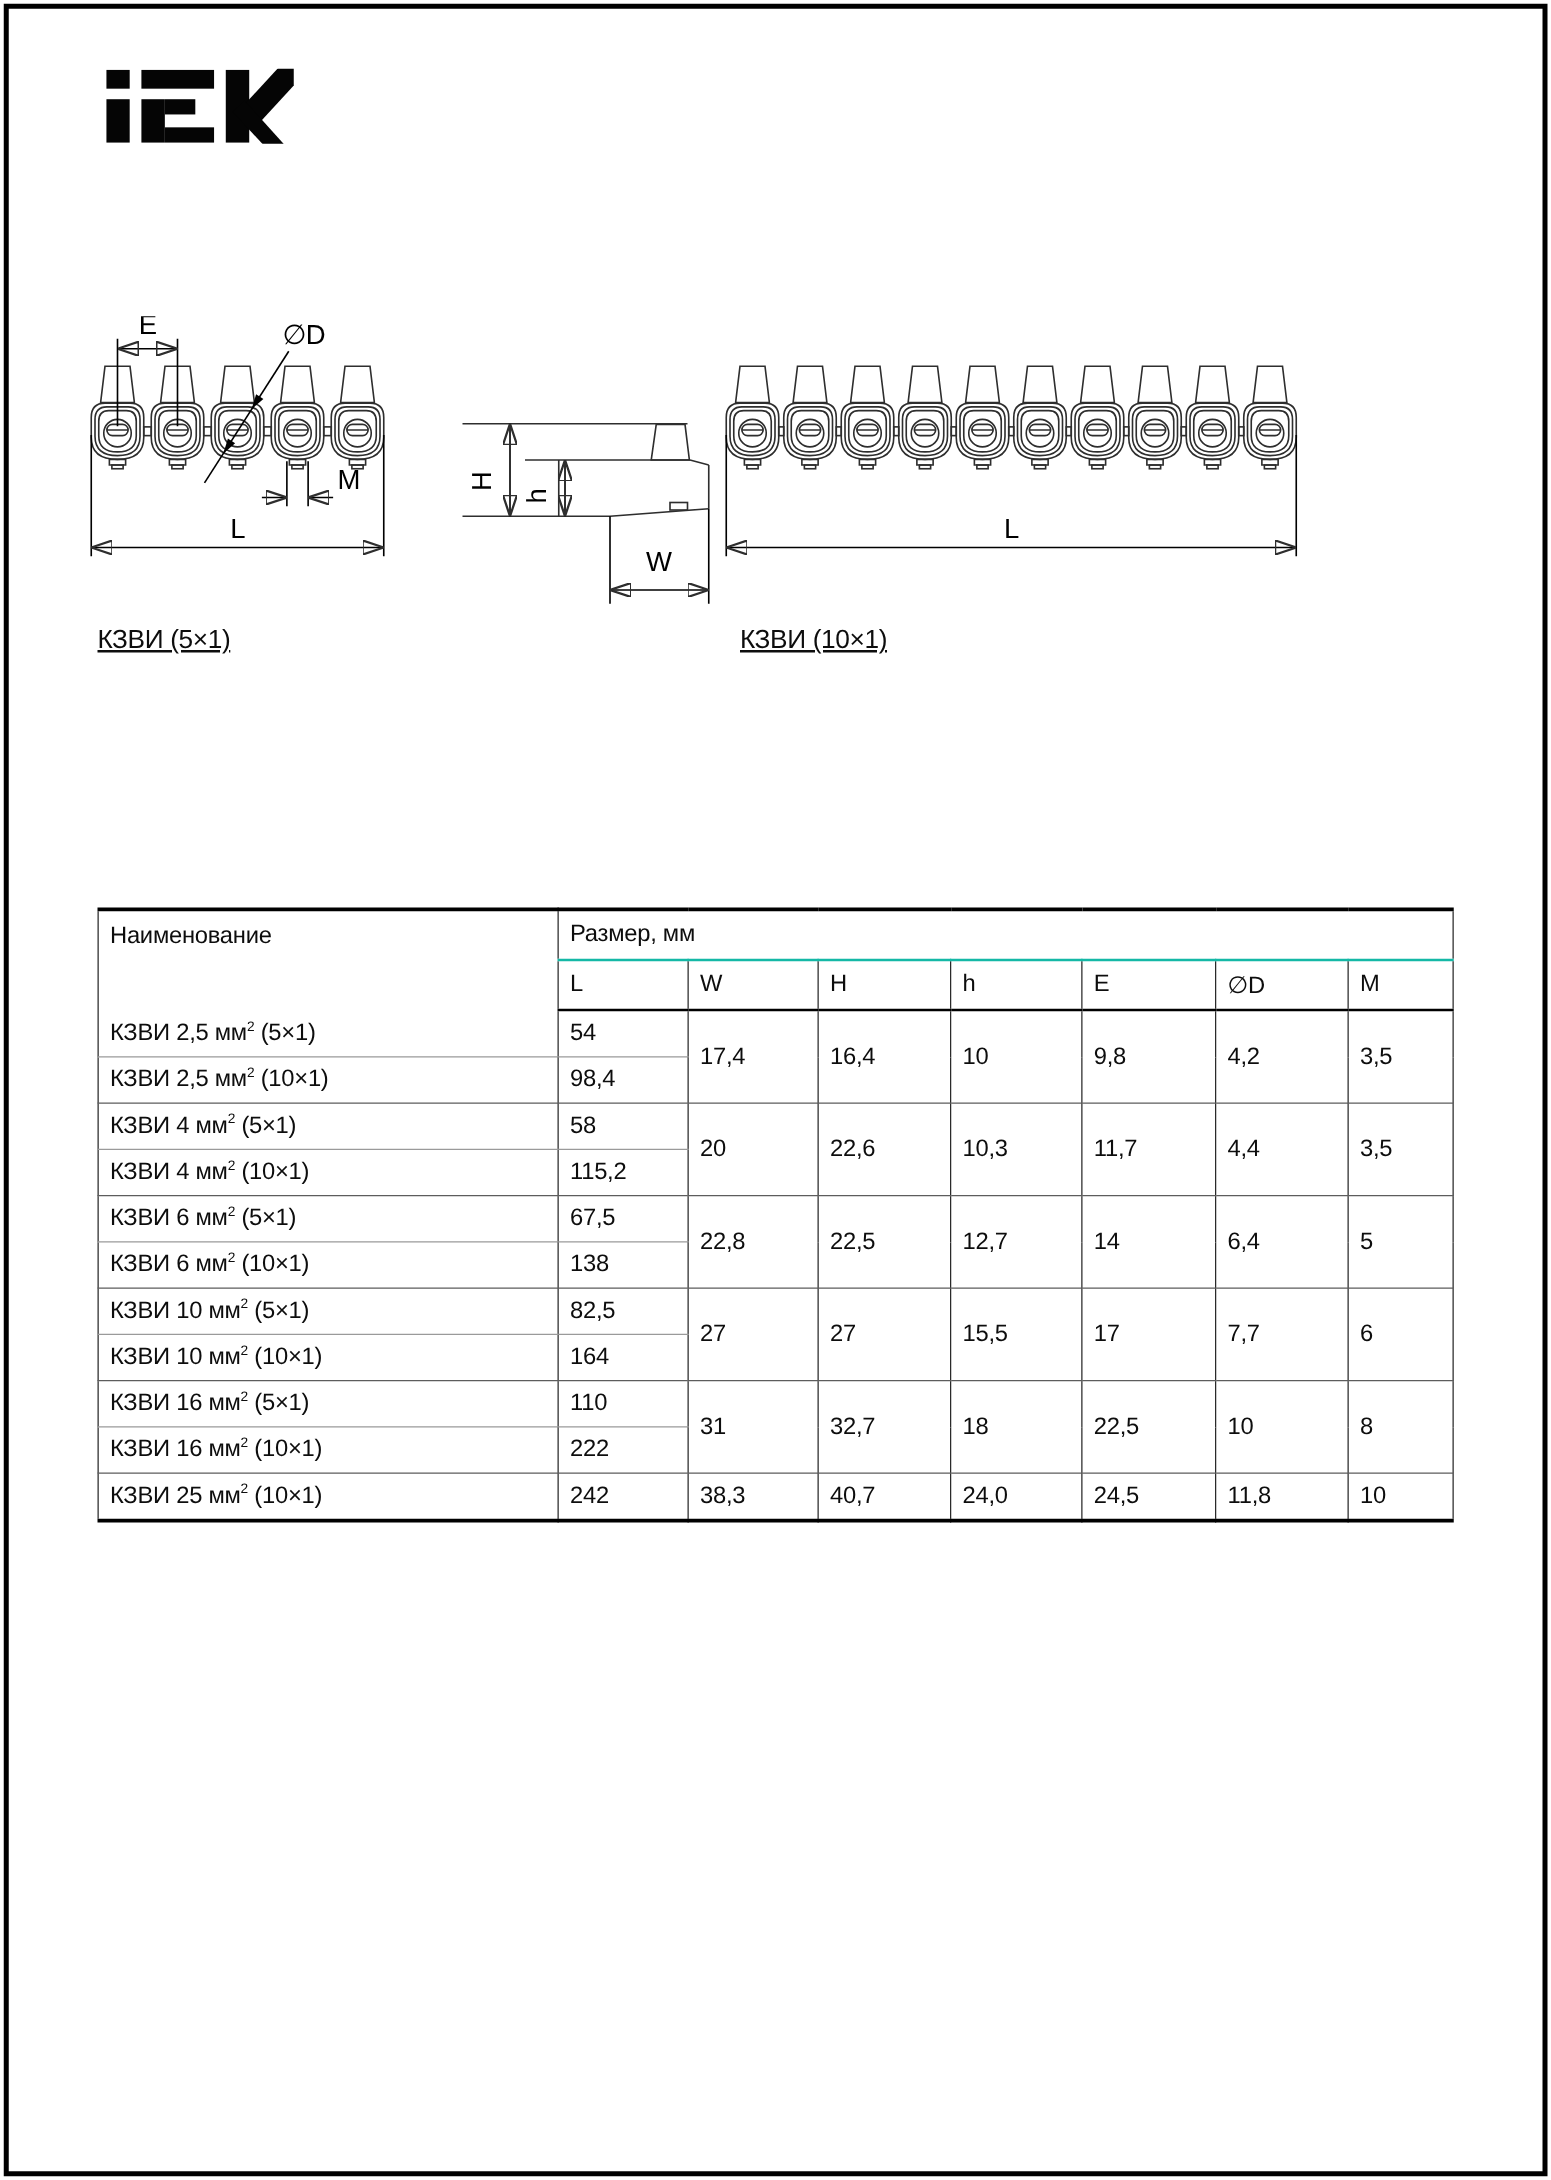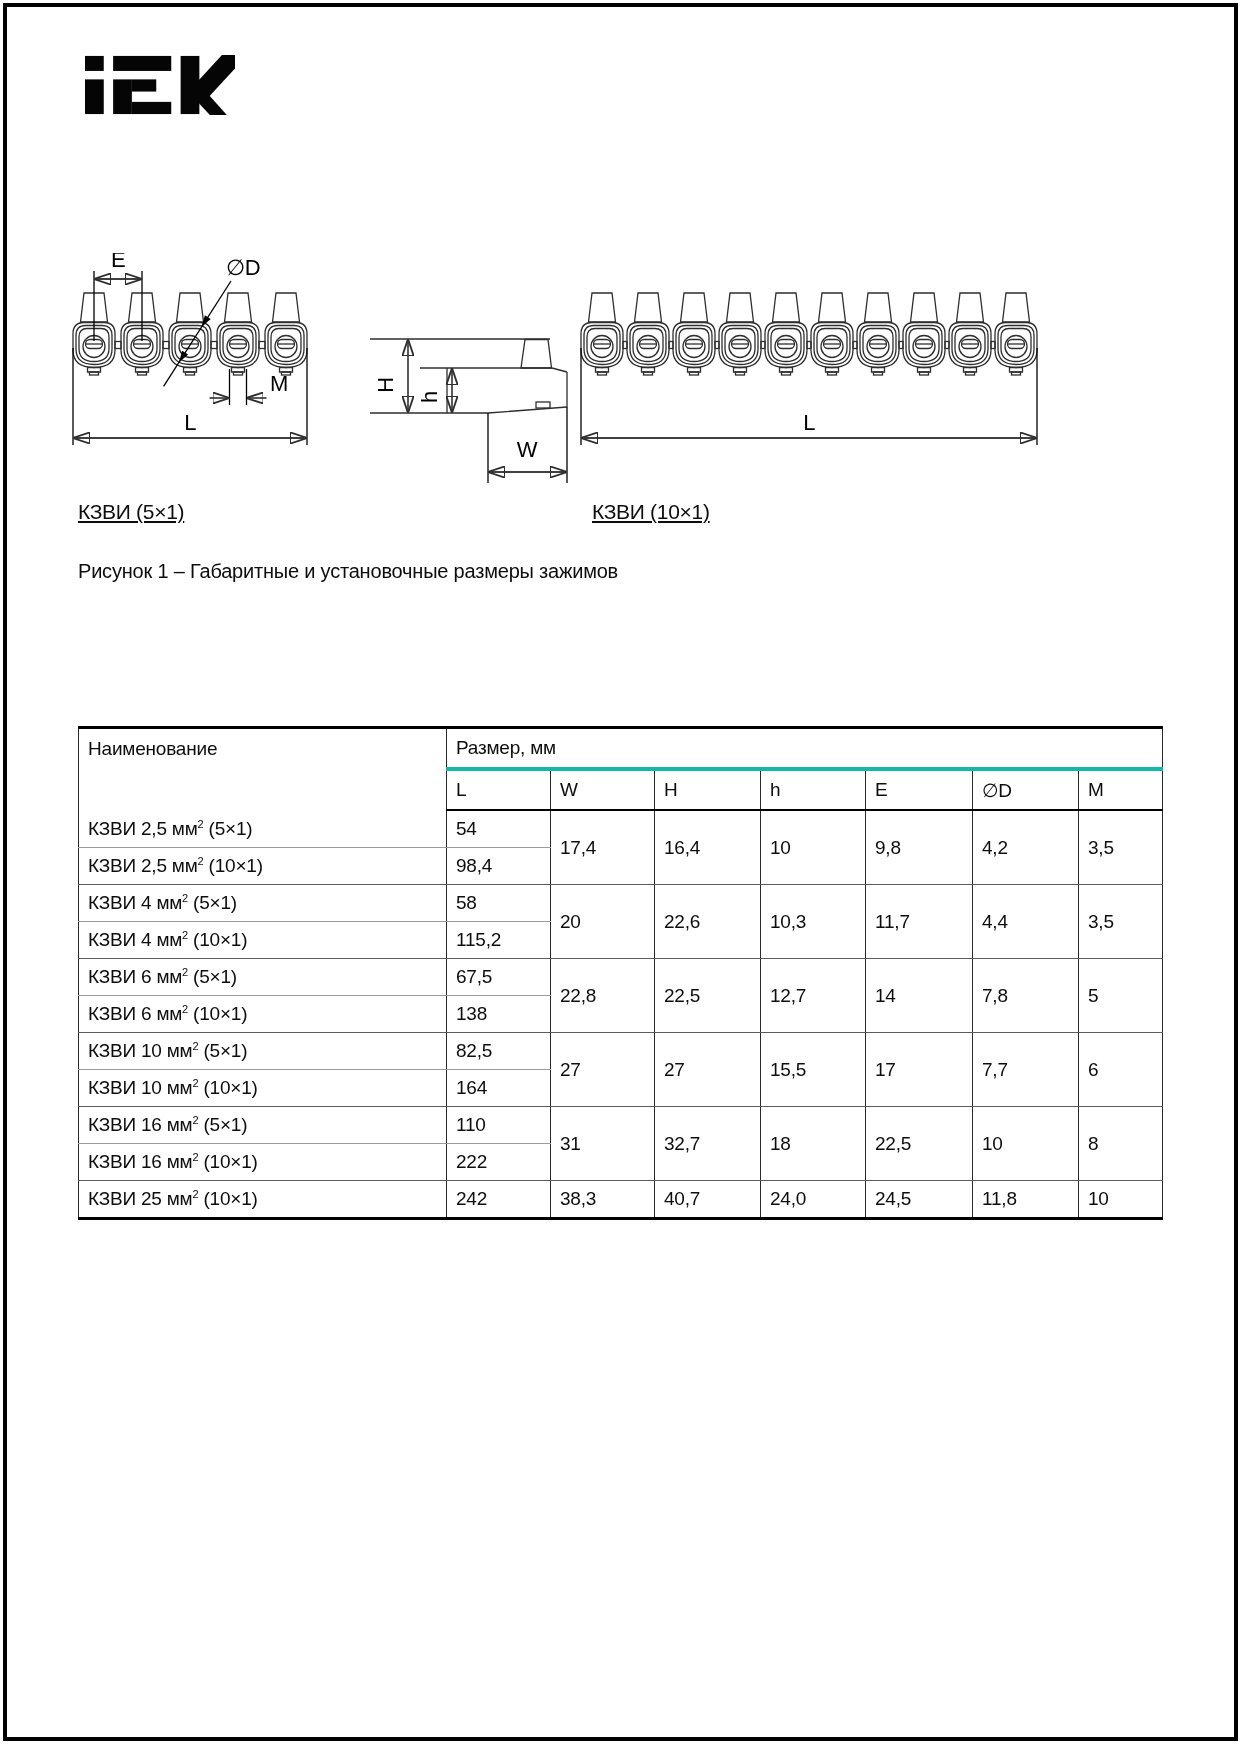--- a/index.html
+++ b/index.html
@@ -31,21 +31,21 @@
     border-collapse:collapse;table-layout:fixed;
     border-top:3px solid #000;border-bottom:3px solid #000;
   }
   table.dims th,table.dims td{
     border-left:1px solid #2a2a2a;border-right:1px solid #2a2a2a;
     font-weight:400;text-align:left;font-size:19px;letter-spacing:-0.2px;
     padding:0 6px 0 9px;color:#0d0d0d;
   }
   table.dims thead th{height:38px;vertical-align:middle;}
   table.dims th.name-h{vertical-align:top;padding-top:9px;}
-  table.dims tr.h1 th.size-h{border-bottom:4px solid #14b8a6;}
+  table.dims tr.h1 th.size-h{border-bottom:2px solid #14b8a6;}
   table.dims tr.h2 th{border-bottom:2px solid #000;}
   table.dims tbody td{height:36px;vertical-align:middle;}
   table.dims td sup{font-size:11px;line-height:0;}
   table.dims tr.pair-a td.pcol{border-bottom:1px solid #9a9a9a;}
   table.dims tr.pair-a td.span2{border-bottom:1px solid #5c5c5c;}
   table.dims tr.pair-b td{border-bottom:1px solid #5c5c5c;}
 </style>
 </head>
 <body>
 
@@ -164,21 +164,20 @@
     </g>
     <line class="dim" x1="3" y1="95" x2="3" y2="192"></line>
     <line class="dim" x1="459" y1="95" x2="459" y2="192"></line>
     <line class="dim" x1="3" y1="185" x2="459" y2="185" marker-start="url(#ah)" marker-end="url(#ah)"></line>
     <text x="231" y="177" text-anchor="middle">L</text>
   </svg>
 
   <div class="caption" style="left:78px;top:500px">КЗВИ (5×1)</div>
   <div class="caption" style="left:592px;top:500px">КЗВИ (10×1)</div>
 
-  <div class="fig-title">Рисунок 1 – Габаритные и установочные размеры зажимов</div>
 
   <table class="dims">
     <colgroup>
       <col style="width:368px">
         <col style="width:104px">
         <col style="width:104px">
       <col style="width:106px">
         <col style="width:105px">
         <col style="width:107px">
       <col style="width:106px">
@@ -228,21 +227,21 @@
         <td><span>КЗВИ 4 мм</span><sup>2</sup><span> (10×1)</span></td>
         <td>115,2</td>
       </tr>
       <tr class="pair-a">
         <td class="pcol"><span>КЗВИ 6 мм</span><sup>2</sup><span> (5×1)</span></td>
         <td class="pcol">67,5</td>
         <td class="span2" rowspan="2">22,8</td>
         <td class="span2" rowspan="2">22,5</td>
         <td class="span2" rowspan="2">12,7</td>
         <td class="span2" rowspan="2">14</td>
-        <td class="span2" rowspan="2">7,8</td>
+        <td class="span2" rowspan="2">6,4</td>
         <td class="span2" rowspan="2">5</td>
       </tr>
       <tr class="pair-b">
         <td><span>КЗВИ 6 мм</span><sup>2</sup><span> (10×1)</span></td>
         <td>138</td>
       </tr>
       <tr class="pair-a">
         <td class="pcol"><span>КЗВИ 10 мм</span><sup>2</sup><span> (5×1)</span></td>
         <td class="pcol">82,5</td>
         <td class="span2" rowspan="2">27</td>

